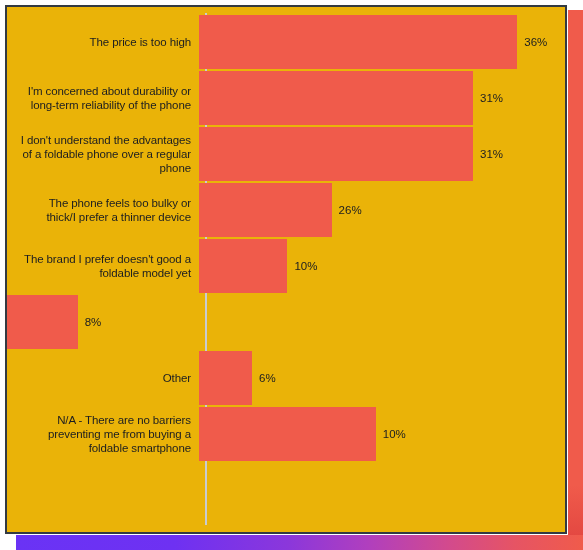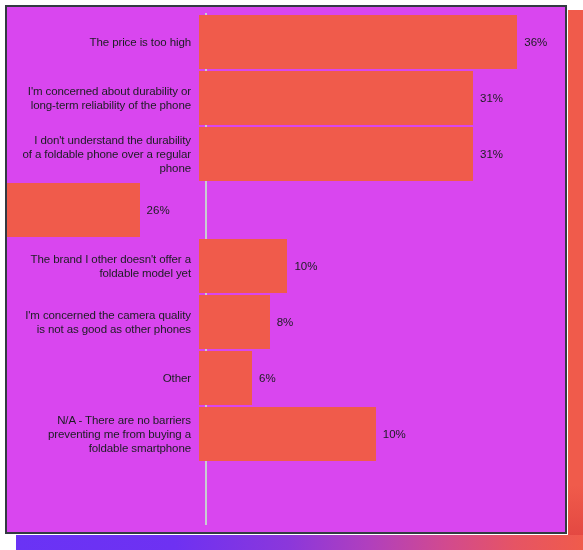--- a/index.html
+++ b/index.html
@@ -47,21 +47,21 @@
         #f05b4b 100%);
   }
 
   
   #card {
     position: absolute;
     left: 5px;
     top: 5px;
     width: 562px;
     height: 529px;
-    background: #d946ef;
+    background: #eab308;
     border: 2px solid #333a42;
     box-sizing: border-box;
     overflow: hidden;
   }
 
   #plot {
     position: absolute;
     left: 0;
     top: 0;
     right: 0;
@@ -150,45 +150,45 @@
           </div>
           <div class="row">
             <div class="cat-label">I'm concerned about durability or
 long-term reliability of the phone</div>
             <div class="bar-area">
               <div class="bar" style="width: 274.04px; background: rgb(240, 91, 75);"></div>
               <div class="bar-value">31%</div>
             </div>
           </div>
           <div class="row">
-            <div class="cat-label">I don't understand the durability
+            <div class="cat-label">I don't understand the advantages
 of a foldable phone over a regular
 phone</div>
             <div class="bar-area">
               <div class="bar" style="width: 274.04px; background: rgb(240, 91, 75);"></div>
               <div class="bar-value">31%</div>
             </div>
           </div>
           <div class="row">
+            <div class="cat-label">The phone feels too bulky or
+thick/I prefer a thinner device</div>
             <div class="bar-area">
               <div class="bar" style="width: 132.6px; background: rgb(240, 91, 75);"></div>
               <div class="bar-value">26%</div>
             </div>
           </div>
           <div class="row">
-            <div class="cat-label">The brand I other doesn't offer a
+            <div class="cat-label">The brand I prefer doesn't good a
 foldable model yet</div>
             <div class="bar-area">
               <div class="bar" style="width: 88.4px; background: rgb(240, 91, 75);"></div>
               <div class="bar-value">10%</div>
             </div>
           </div>
           <div class="row">
-            <div class="cat-label">I'm concerned the camera quality
-is not as good as other phones</div>
             <div class="bar-area">
               <div class="bar" style="width: 70.72px; background: rgb(240, 91, 75);"></div>
               <div class="bar-value">8%</div>
             </div>
           </div>
           <div class="row">
             <div class="cat-label">Other</div>
             <div class="bar-area">
               <div class="bar" style="width: 53.04px; background: rgb(240, 91, 75);"></div>
               <div class="bar-value">6%</div>

